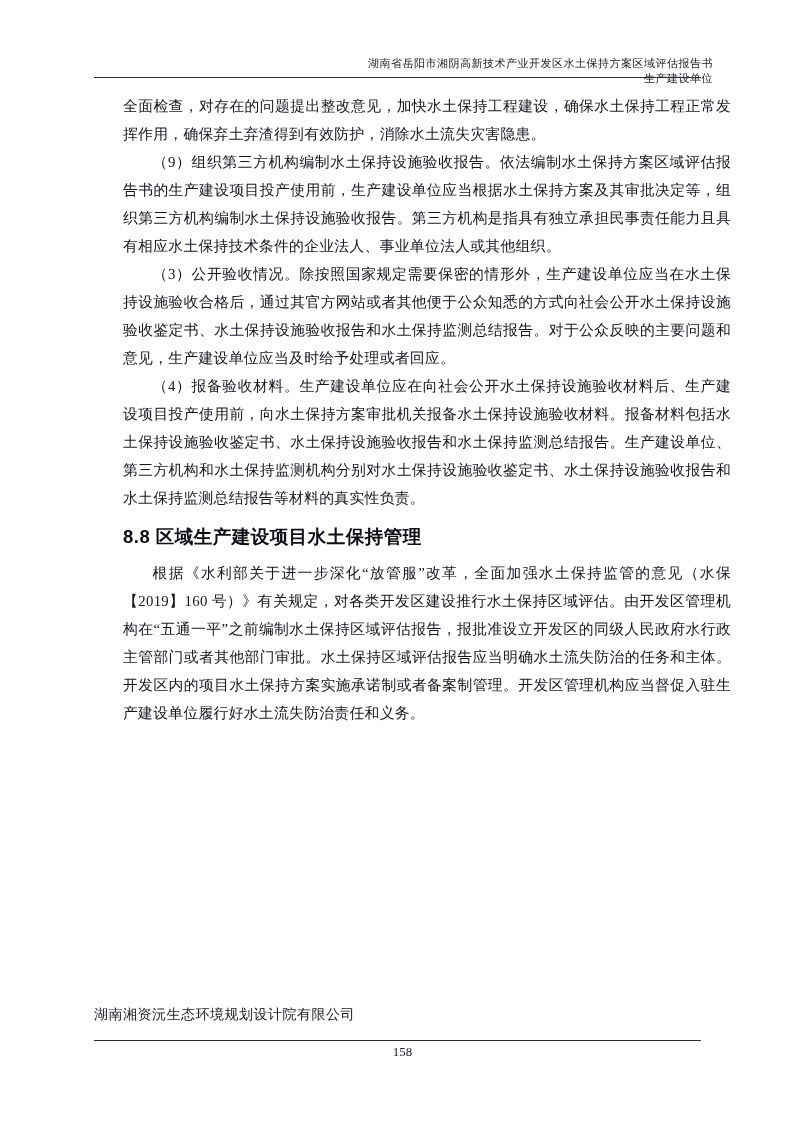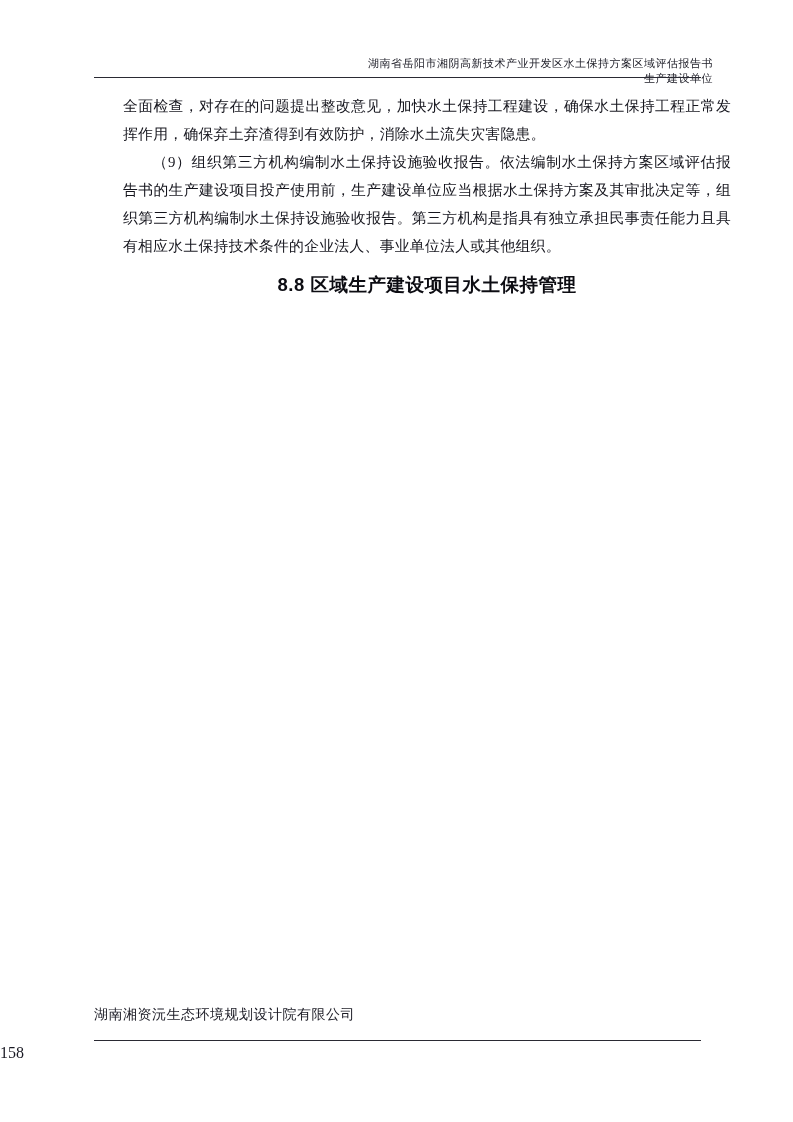--- a/index.html
+++ b/index.html
@@ -47,60 +47,63 @@
     text-indent:2em;
   }
   .content p.no-indent { text-indent:0; }
   .section-heading {
     margin:11px 0 8px 0;
     font-family:"Liberation Sans","DejaVu Sans",sans-serif;
     font-size:18.5px;
     font-weight:bold;
     letter-spacing:0.5px;
     color:#0c0c12;
-    text-align:center;
+    text-align:left;
     text-indent:0;
   }
   
   .footer-rule {
     position:absolute;
     top:1040px; left:94px; right:92px;
     border-top:1.5px solid #2a2a33;
   }
   .footer-company {
     position:absolute;
     top:1006px; left:94px;
     font-size:14px;
     letter-spacing:0.5px;
     color:#1a1a24;
   }
   .footer-page {
     position:absolute;
-    top:1044px; left:0; right:0;
-    text-align:left;
-    font-size:16px;
+    top:1044px; left:12px; right:0;
+    text-align:center;
+    font-size:13px;
     color:#1a1a24;
   }
 </style>
 </head>
 <body>
 
 <div class="page">
 
   <header class="header">
     <span>湖南省岳阳市湘阴高新技术产业开发区水土保持方案区域评估报告书</span>
     <span>生产建设单位</span>
   </header>
   <div class="header-rule"></div>
 
   <main class="content">
     <p class="no-indent">全面检查，对存在的问题提出整改意见，加快水土保持工程建设，确保水土保持工程正常发挥作用，确保弃土弃渣得到有效防护，消除水土流失灾害隐患。</p>
     <p>（9）组织第三方机构编制水土保持设施验收报告。依法编制水土保持方案区域评估报告书的生产建设项目投产使用前，生产建设单位应当根据水土保持方案及其审批决定等，组织第三方机构编制水土保持设施验收报告。第三方机构是指具有独立承担民事责任能力且具有相应水土保持技术条件的企业法人、事业单位法人或其他组织。</p>
+    <p>（3）公开验收情况。除按照国家规定需要保密的情形外，生产建设单位应当在水土保持设施验收合格后，通过其官方网站或者其他便于公众知悉的方式向社会公开水土保持设施验收鉴定书、水土保持设施验收报告和水土保持监测总结报告。对于公众反映的主要问题和意见，生产建设单位应当及时给予处理或者回应。</p>
+    <p>（4）报备验收材料。生产建设单位应在向社会公开水土保持设施验收材料后、生产建设项目投产使用前，向水土保持方案审批机关报备水土保持设施验收材料。报备材料包括水土保持设施验收鉴定书、水土保持设施验收报告和水土保持监测总结报告。生产建设单位、第三方机构和水土保持监测机构分别对水土保持设施验收鉴定书、水土保持设施验收报告和水土保持监测总结报告等材料的真实性负责。</p>
 
     <h2 class="section-heading">8.8 区域生产建设项目水土保持管理</h2>
 
+    <p>根据《水利部关于进一步深化“放管服”改革，全面加强水土保持监管的意见（水保【2019】160 号）》有关规定，对各类开发区建设推行水土保持区域评估。由开发区管理机构在“五通一平”之前编制水土保持区域评估报告，报批准设立开发区的同级人民政府水行政主管部门或者其他部门审批。水土保持区域评估报告应当明确水土流失防治的任务和主体。开发区内的项目水土保持方案实施承诺制或者备案制管理。开发区管理机构应当督促入驻生产建设单位履行好水土流失防治责任和义务。</p>
   </main>
 
   <div class="footer-rule"></div>
   <div class="footer-company">湖南湘资沅生态环境规划设计院有限公司</div>
   <div class="footer-page">158</div>
 
 </div>
 
 </body></html>

